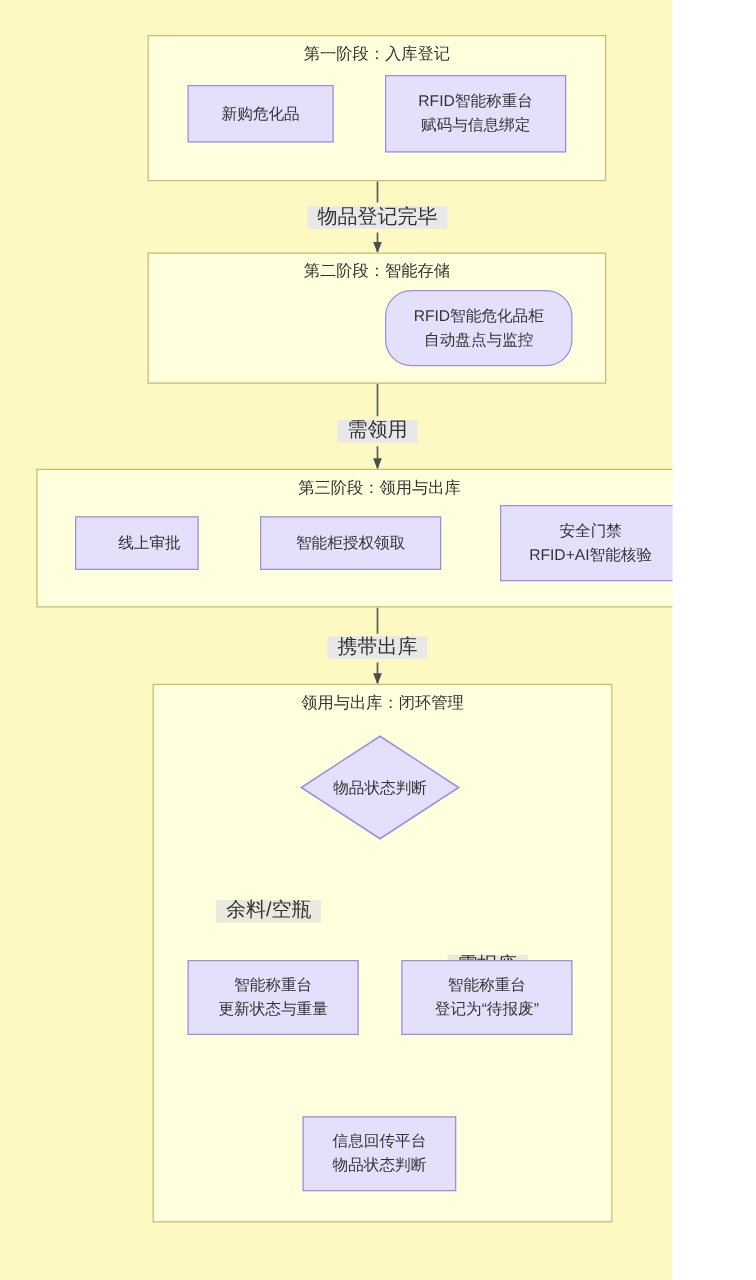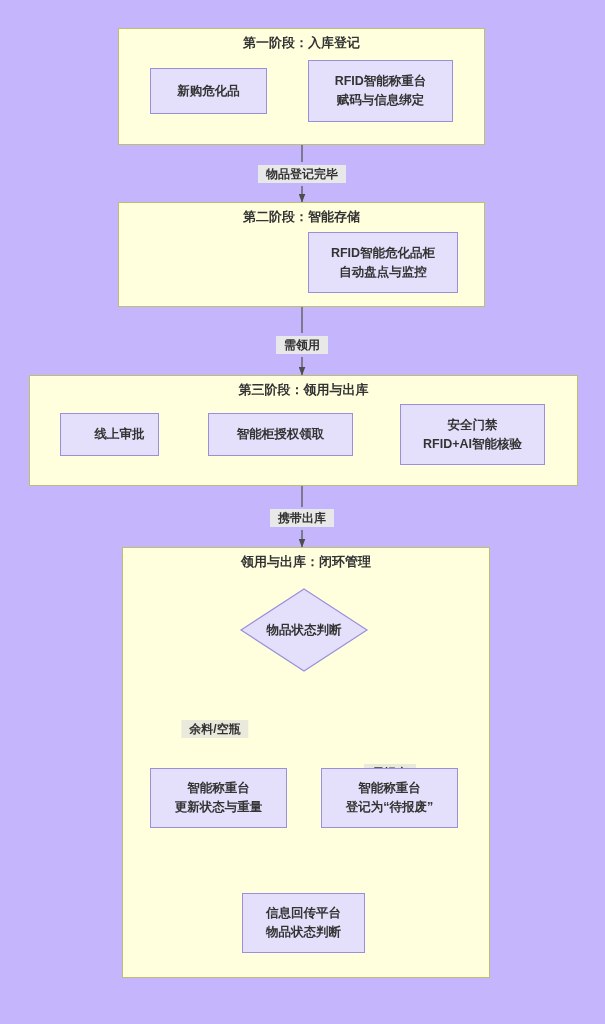--- a/index.html
+++ b/index.html
@@ -6,25 +6,24 @@
   html, body {
     margin: 0;
     padding: 0;
     background: #ffffff;
   }
   body {
     font-family: "Liberation Sans", "DejaVu Sans", sans-serif;
   }
   #flowchart-root {
     position: relative;
-    width: 605px;
+    width: 538px;
     height: 1024px;
-    background: #c4b5fd;
+    background: #fef9c3;
     overflow: hidden;
-    font-weight: bold;
   }
   
   .stage {
     position: absolute;
     background: #ffffde;
     border: 1px solid #bfbf70;
     box-sizing: border-box;
   }
   .stage-title {
     position: absolute;
@@ -87,21 +86,21 @@
     fill: none;
     stroke: #5f5f5f;
     stroke-width: 1.4px;
   }
   
   .edge-label {
     position: absolute;
     transform: translate(-50%, -50%);
     background: #e8e8e8;
     color: #333333;
-    font-size: 12px;
+    font-size: 16px;
     line-height: 16px;
     padding: 1px 8px;
     white-space: nowrap;
   }
   .edge-label.on-yellow {
     background: #eaeadc;
   }
 </style>
 </head>
 <body>
@@ -149,21 +148,21 @@
   </div>
   <div class="node" style="left:150px; top:68px; width:117px; height:46px;">
     <span class="ln">新购危化品</span>
   </div>
 
   <div class="edge-label" style="left:302px; top:174px;">物品登记完毕</div>
 
   <div class="stage" style="left:118px; top:202px; width:367px; height:105px;">
     <div class="stage-title">第二阶段：智能存储</div>
   </div>
-  <div class="node" style="left:308px; top:232px; width:150px; height:61px;">
+  <div class="node" style="left:308px; top:232px; width:150px; height:61px;border-radius:21px;">
     <span class="ln">RFID智能危化品柜</span>
     <span class="ln">自动盘点与监控</span>
   </div>
 
   <div class="edge-label" style="left:302px; top:345px;">需领用</div>
 
   <div class="stage" style="left:29px; top:375px; width:549px; height:111px;">
     <div class="stage-title">第三阶段：领用与出库</div>
   </div>
   <div class="node" style="left:60px; top:413px; width:99px; height:43px;padding-left:20px;">

